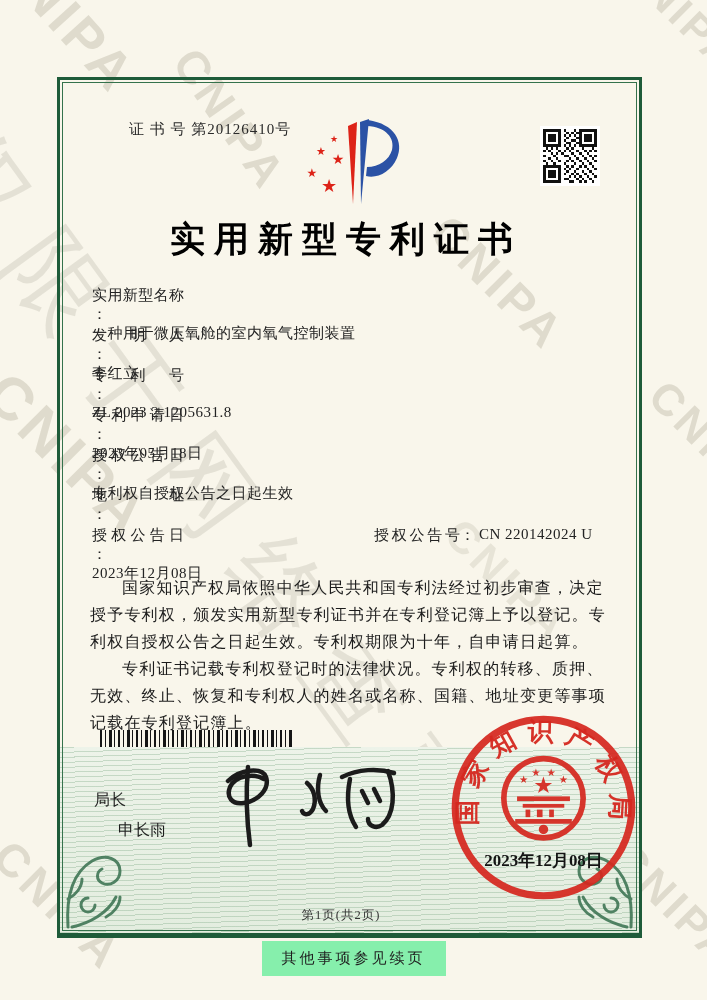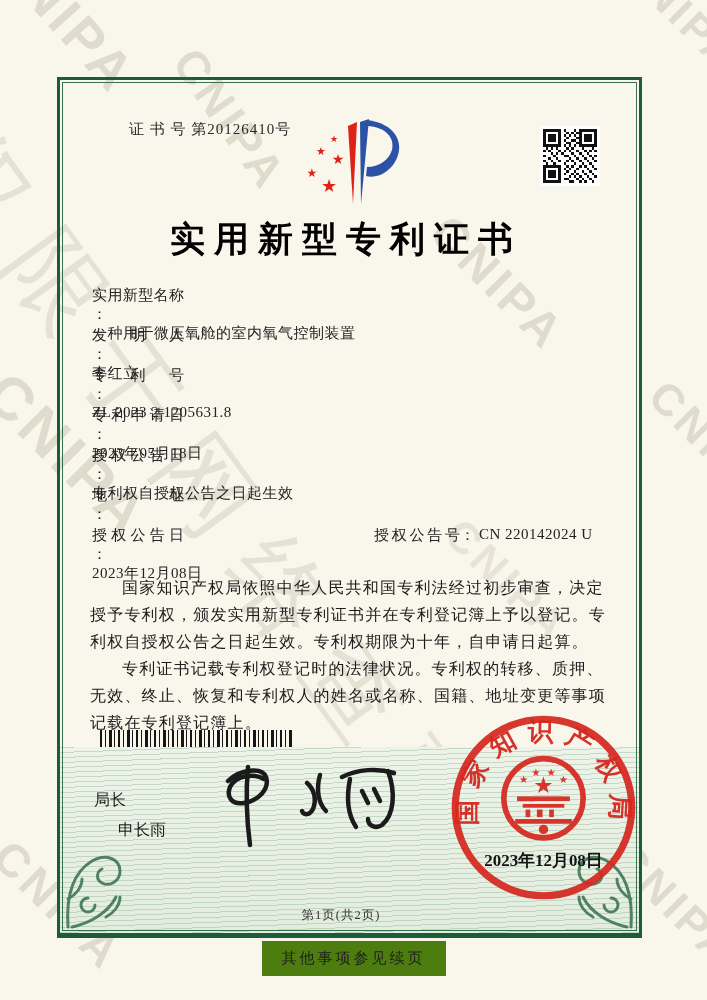--- a/index.html
+++ b/index.html
@@ -49,21 +49,21 @@
   .orn{position:absolute;bottom:2px;width:84px;height:92px;}
   .orn-l{left:2px;}
   .orn-r{right:2px;transform:scaleX(-1);}
 
   .signer-title{position:absolute;left:34px;top:710px;font-family:"Liberation Sans", sans-serif;font-size:16px;color:#1d1d1d;z-index:3;}
   .signer-name{position:absolute;left:42px;top:740px;font-family:"Liberation Sans", sans-serif;font-size:16px;color:#1d1d1d;z-index:3;margin-left:16px;}
   .sig{position:absolute;left:150px;top:678px;width:200px;height:92px;z-index:4;}
   .seal{position:absolute;left:386px;top:630px;width:195px;height:195px;z-index:5;}
 
   .page-num{position:absolute;left:0;right:17px;bottom:9px;text-align:center;font-size:12.5px;color:#333;letter-spacing:1px;z-index:6;}
-  .footer-note{position:absolute;top:941px;left:50%;transform:translateX(-50%);background:#4d7c0f;padding:8px 20px;font-size:15px;letter-spacing:3px;color:#1f1f1f;z-index:2;white-space:nowrap;}
+  .footer-note{position:absolute;top:941px;left:50%;transform:translateX(-50%);background:#86efac;padding:8px 20px;font-size:15px;letter-spacing:3px;color:#1f1f1f;z-index:2;white-space:nowrap;}
 </style>
 </head>
 <body>
 
 <div class="sheet">
 
   <span class="wm wm-cnipa wm-c1">CNIPA</span>
   <span class="wm wm-cnipa wm-c2">CNIPA</span>
   <span class="wm wm-cnipa wm-c3">CNIPA</span>
   <span class="wm wm-cnipa wm-c4">CNIPA</span>

